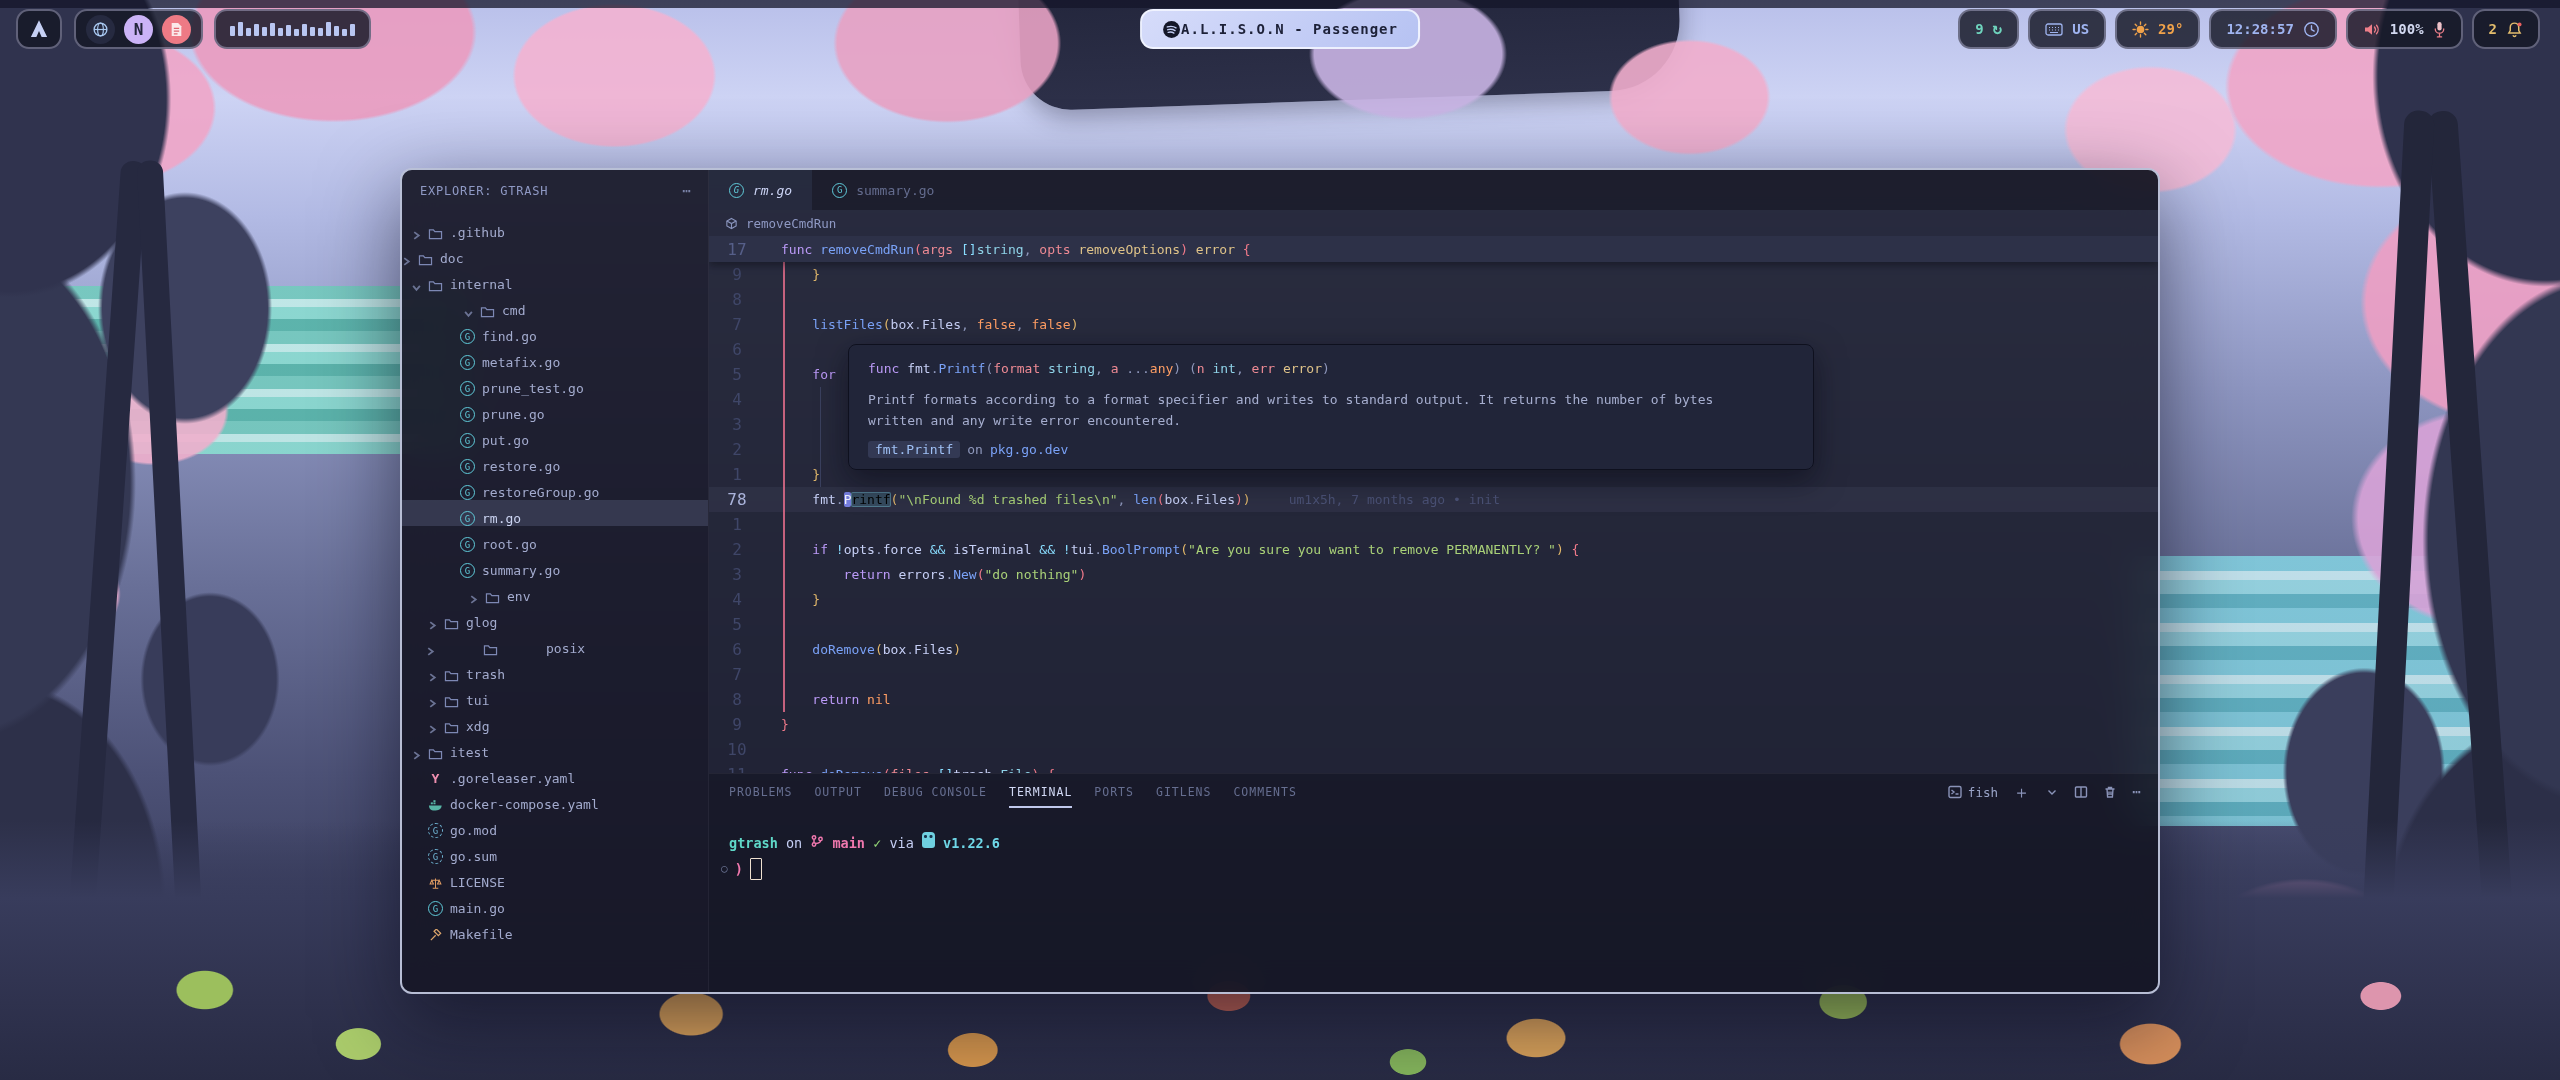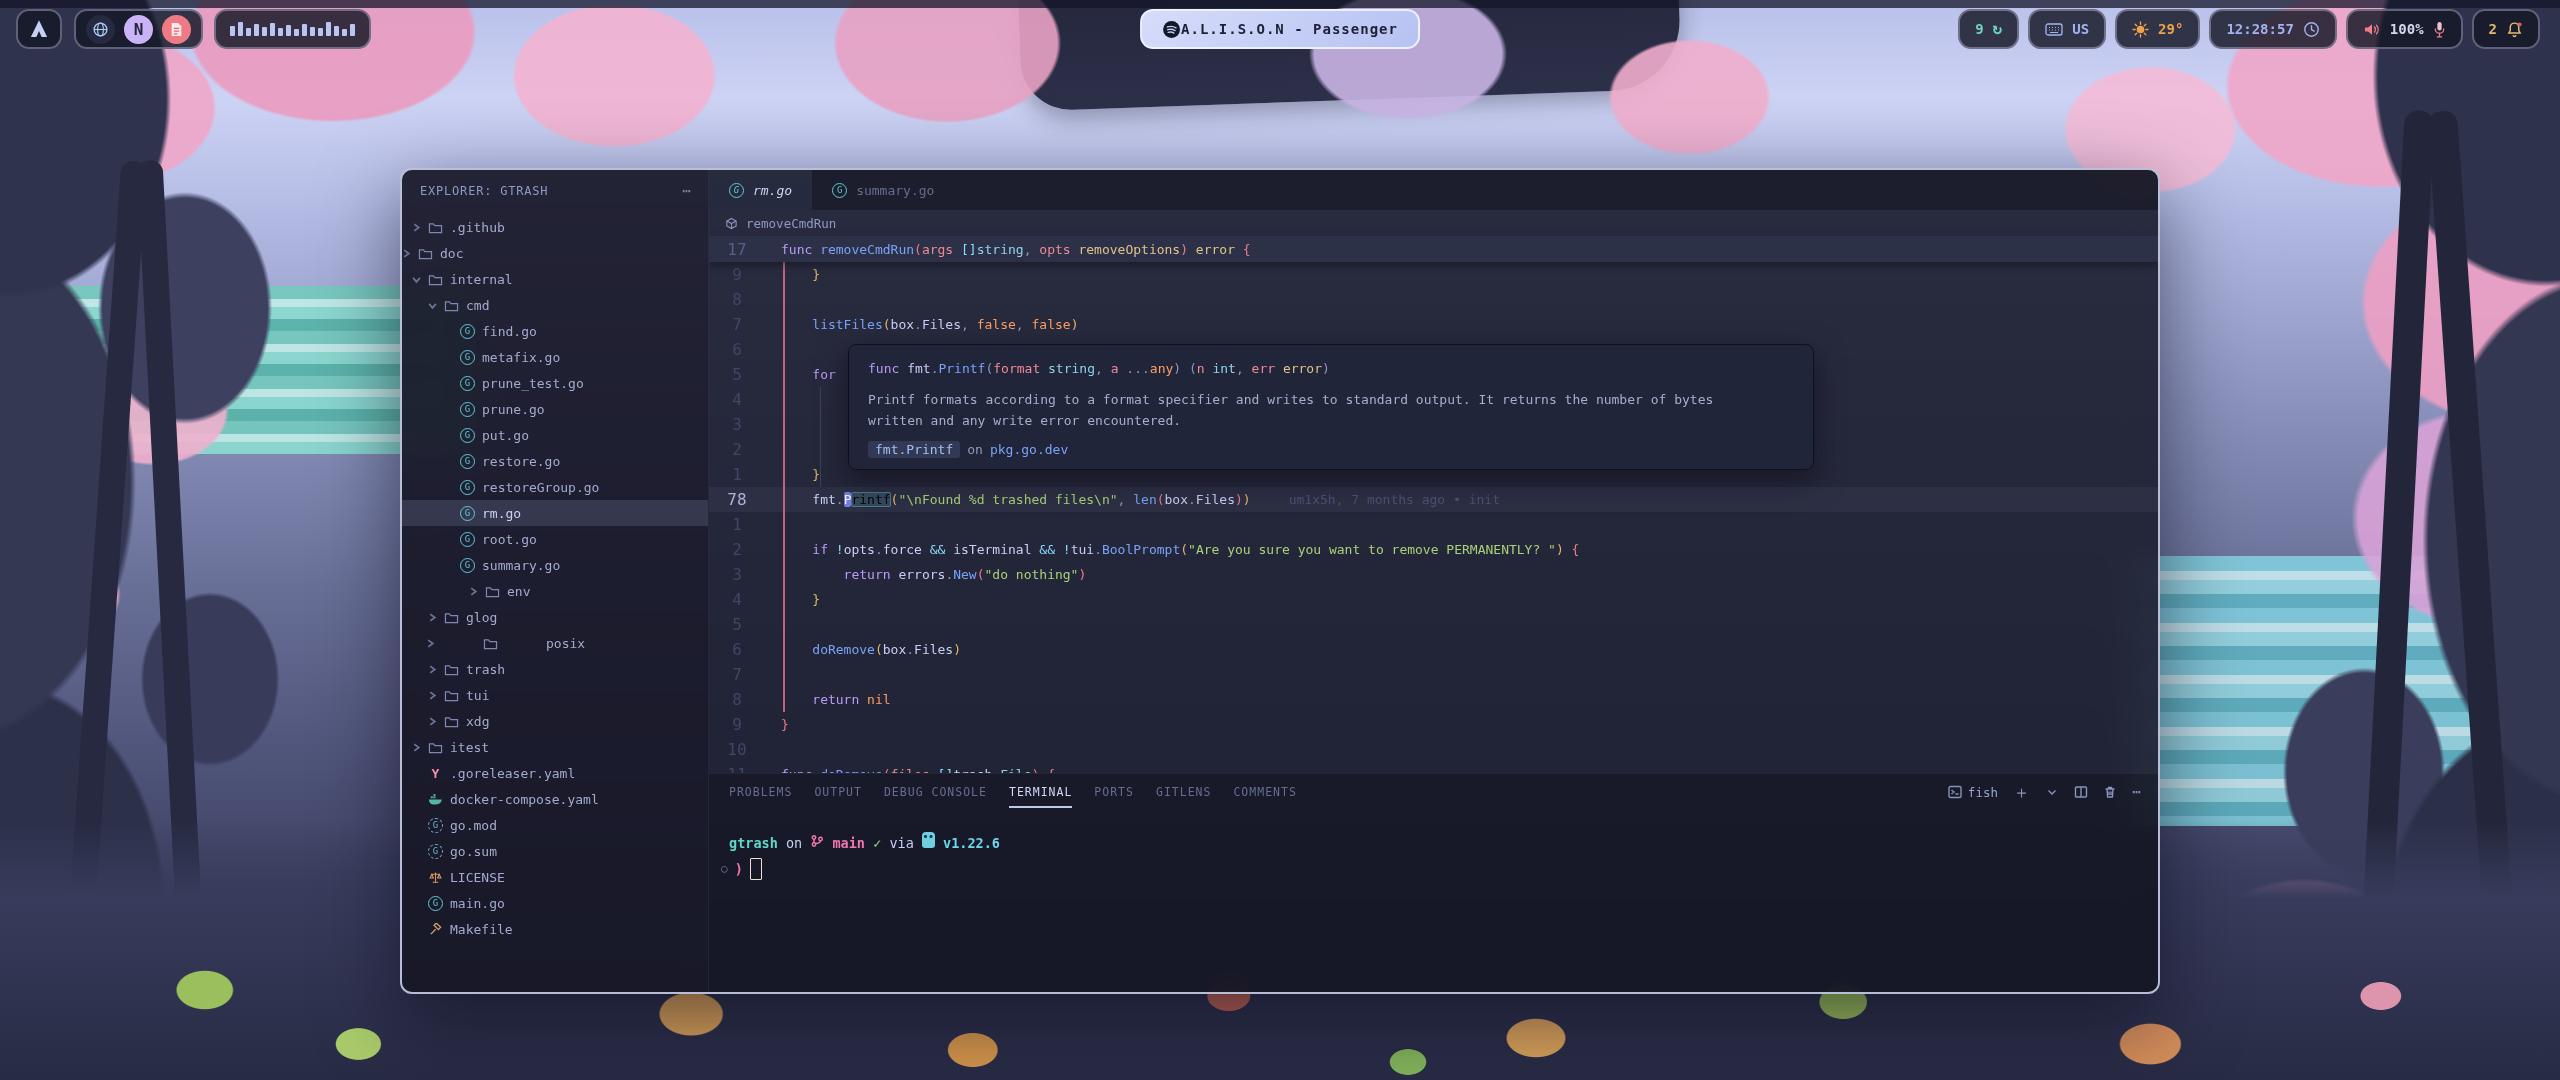--- a/index.html
+++ b/index.html
@@ -95,21 +95,21 @@
     background:rgba(25,27,42,.90);border:2px solid rgba(212,218,242,.85);border-radius:12px;
     box-shadow:0 26px 80px rgba(8,8,22,.55);display:flex;overflow:hidden;
     backdrop-filter:blur(16px) saturate(1.1);}
   
   .sidebar{width:306px;flex:none;display:flex;flex-direction:column;background:rgba(16,18,30,.30);
     border-right:1px solid rgba(255,255,255,.05);}
   .sb-header{height:42px;flex:none;display:flex;align-items:center;justify-content:space-between;
     padding:0 16px 0 18px;color:#8f99c4;font-size:12px;letter-spacing:.8px;}
   .sb-menu{color:#7a83a8;font-size:15px;letter-spacing:1px;cursor:default;}
   .tree{flex:1;overflow:hidden;padding-top:2px;}
-  .trow{height:26px;display:flex;align-items:center;gap:7px;color:#a3abce;font-size:13px;white-space:nowrap;}
+  .trow{height:26px;display:flex;align-items:flex-end;gap:7px;color:#a3abce;font-size:13px;white-space:nowrap;}
   .trow.sel{background:rgba(116,124,162,.28);color:#ccd4f2;}
   .chev{width:9px;height:9px;flex:none;stroke:#6b7394;fill:none;stroke-width:1.6;}
   .chev-spacer{width:9px;flex:none;}
   .tico{width:15px;height:13px;flex:none;}
   .goico{width:15px;height:15px;flex:none;border:1.2px solid #5fc9d8;border-radius:50%;color:#5fc9d8;
     font-size:9px;display:inline-flex;align-items:center;justify-content:center;box-sizing:border-box;}
   .goico.mod{border-color:#6fb3d2;color:#6fb3d2;border-style:dashed;}
   .yico{color:#ef8fb0;font-weight:bold;font-size:13px;width:15px;text-align:center;flex:none;}
 
   
@@ -318,21 +318,21 @@
         </div>
         <div class="trow" style="padding-left: 10px;">
           <svg class="chev" viewBox="0 0 8 8">
             <path d="M1 2.5l3 3.5 3-3.5"></path>
           </svg>
           <svg class="tico" viewBox="0 0 16 14">
             <path d="M1.5 3h4.2l1.6 2h7.2v7.5h-13z" fill="none" stroke="#7d88b4" stroke-width="1.3"></path>
           </svg>
           <span>internal</span>
         </div>
-        <div class="trow" style="padding-left: 26px;">
+        <div class="trow" style="padding-left: 26px; margin-left: 36px;">
           <svg class="chev" viewBox="0 0 8 8">
             <path d="M1 2.5l3 3.5 3-3.5"></path>
           </svg>
           <svg class="tico" viewBox="0 0 16 14">
             <path d="M1.5 3h4.2l1.6 2h7.2v7.5h-13z" fill="none" stroke="#7d88b4" stroke-width="1.3"></path>
           </svg>
           <span>cmd</span>
         </div>
         <div class="trow" style="padding-left: 42px;">
           <span class="chev-spacer"></span>

